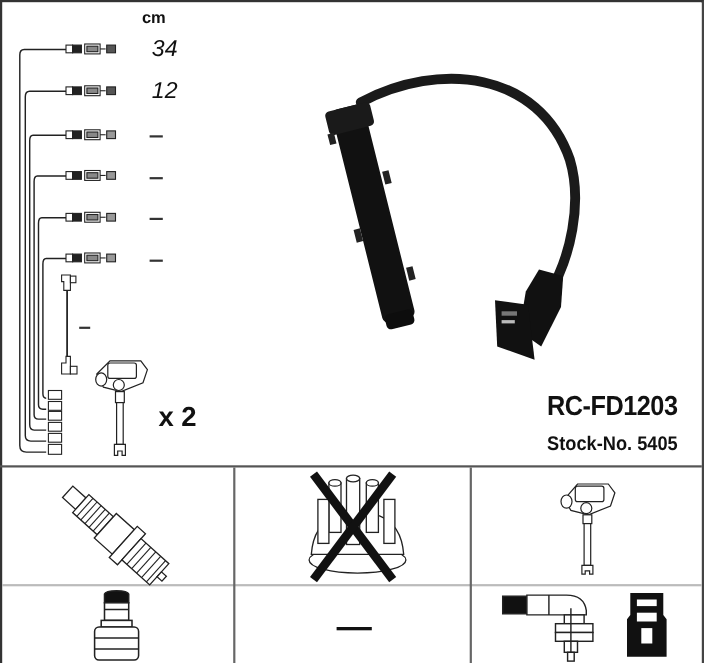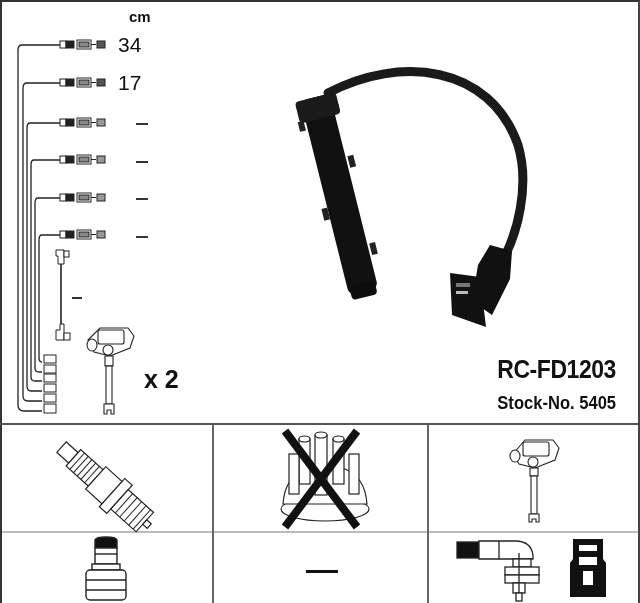--- a/index.html
+++ b/index.html
@@ -4,36 +4,36 @@
 <style>
   html, body { margin:0; padding:0; background:#fff; }
   body { width:640px; height:603px; position:relative; overflow:hidden; font-family:"Liberation Sans", sans-serif; color:#111; }
   .frame { position:absolute; left:0; top:0; width:636px; height:601px; border:2px solid #333; border-right:2px solid #444; box-sizing:content-box; }
   .top-panel { position:absolute; left:0; top:0; width:636px; height:297px; }
   .hline-main { position:absolute; left:0; top:423px; width:638px; height:2px; background:#555; }
   .grid { position:absolute; left:0; top:425px; width:638px; height:178px; }
   .vline { position:absolute; top:425px; width:2px; height:178px; background:#666; }
   .hline-grid { position:absolute; left:2px; top:531px; width:636px; height:2px; background:#bbb; }
   .label-cm { position:absolute; left:129px; top:8px; font-size:15px; font-weight:bold; }
-  .len { position:absolute; left:118px; font-size:21px; }
+  .len { position:absolute; left:138px; font-size:21px;font-style:italic; }
   .dash-len { position:absolute; width:12px; height:2px; background:#333; }
   .part-no { position:absolute; right:20px; top:355px; font-size:25px; font-weight:bold; letter-spacing:-0.5px; transform:scaleX(0.92); transform-origin:right; }
   .stock-no { position:absolute; right:20px; top:393px; font-size:18px; font-weight:bold; transform:scaleX(0.92); transform-origin:right; }
   .qty { position:absolute; left:144px; top:365px; font-size:25px; font-weight:bold; }
   svg { position:absolute; overflow:visible; }
 </style>
 </head>
 <body>
 
 <div class="frame"></div>
 
 <div class="top-panel">
   <span class="label-cm">cm</span>
   <span class="len" style="top:33px;">34</span>
-  <span class="len" style="top:71px;">17</span>
+  <span class="len" style="top:71px;">12</span>
   <div class="dash-len" style="left:136px;top:123px;"></div>
   <div class="dash-len" style="left:136px;top:161px;"></div>
   <div class="dash-len" style="left:136px;top:198px;"></div>
   <div class="dash-len" style="left:136px;top:236px;"></div>
   <div class="dash-len" style="left:72px;top:297px;width:10px;"></div>
 
   <svg width="130" height="420" style="left:0;top:0;" viewBox="0 0 130 420">
     <g fill="none" stroke="#222" stroke-width="1.3">
 
       <path d="M60,45 H22 Q18,45 18,50 V405 Q18,411 24,411 H42"></path>

